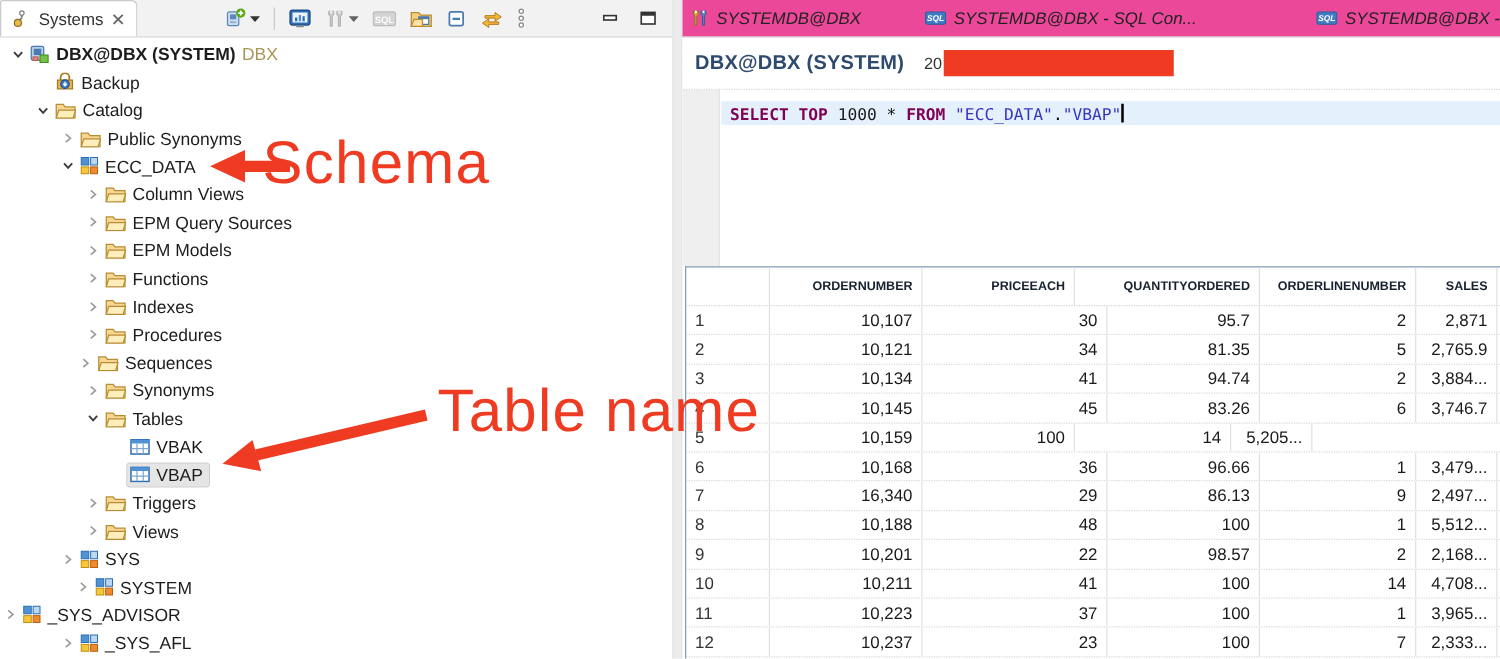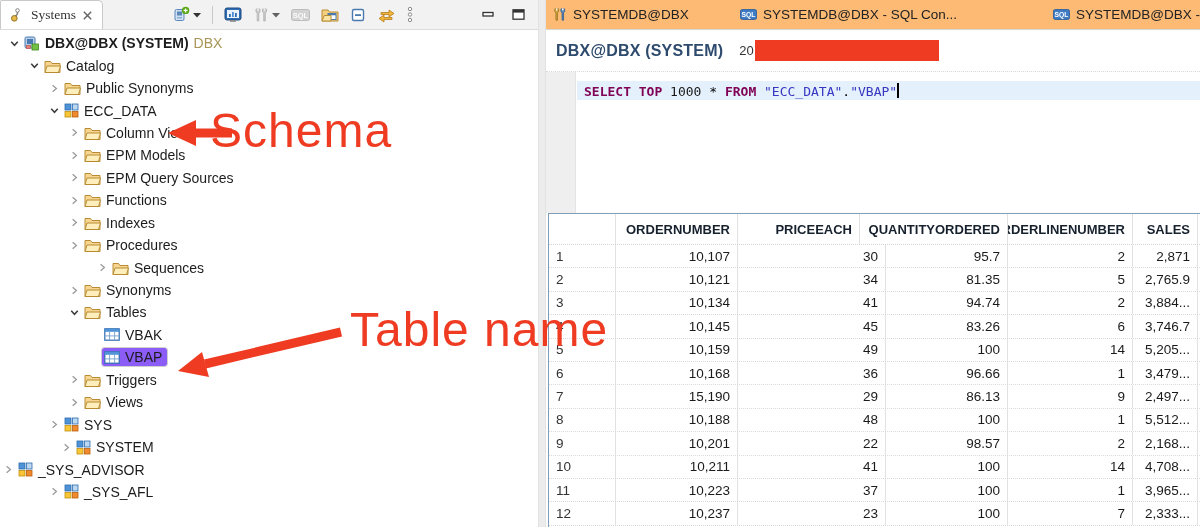--- a/index.html
+++ b/index.html
@@ -5,61 +5,61 @@
   * { box-sizing: border-box; }
   html,body { margin:0; padding:0; }
   body {
     width:1200px; height:527px; overflow:hidden; position:relative;
     font-family:"Liberation Sans", sans-serif; background:#fff;
   }
   
   #left { position:absolute; left:0; top:0; width:538px; height:527px; background:#fff; }
   .tabstrip { height:30px; background:#f2f2f2; border-bottom:1px solid #dcdcdc; display:flex; align-items:stretch; }
   .view-tab { display:flex; align-items:center; gap:6px; padding:0 9px; background:#fff;
-              border:1px solid #c9c9c9; border-bottom:none; border-radius:2px 5px 0 0;font-family:Liberation Serif, serif; }
+              border:1px solid #c9c9c9; border-bottom:none; border-radius:2px 5px 0 0; }
   .view-tab-label { font-size:13.5px; color:#333; }
   .toolbar { display:flex; align-items:center; gap:11px; margin-left:70px; }
   .tb-btn { display:inline-flex; align-items:center; gap:3px; cursor:default; }
   .tb-btn.disabled { opacity:.75; }
   .tb-sep { width:1px; height:18px; background:#c9c9c9; }
   .win-btns { margin-left:auto; display:flex; gap:17px; padding-right:13px; align-items:center; }
   .icn { display:inline-flex; align-items:center; }
   #tree { padding-top:2px; }
   .tree-row { height:22.45px; display:flex; align-items:center; font-size:14px; color:#1c1c1c; white-space:nowrap; }
   .chev { width:16px; height:15px; flex:none; display:inline-flex; align-items:center; justify-content:center; }
   .row-content { display:inline-flex; align-items:center; gap:5px; padding:1px 5px 1px 2px; border-radius:2px; }
-  .row-content.selected { background:#8b5cf6; outline:1px solid #cfcfcf; }
+  .row-content.selected { background:#e5e5e5; outline:1px solid #cfcfcf; }
   .tlabel.root { font-weight:600; }
   .suffix { color:#a89556; margin-left:5px; font-weight:400; }
   
   #sash { position:absolute; left:538px; top:0; width:8px; height:527px; background:#ececec;
           border-left:1px solid #e2e2e2; border-right:1px solid #e2e2e2; }
   
   #right { position:absolute; left:546px; top:0; width:654px; height:527px; background:#fff; }
-  .rtabs { position:absolute; left:0; top:0; width:654px; height:30px; background:#fdba74; border-bottom:1px solid #d6d6d6; }
+  .rtabs { position:absolute; left:0; top:0; width:654px; height:30px; background:#ec4899; border-bottom:1px solid #d6d6d6;font-style:italic; }
   .rtab { position:absolute; top:0; height:29px; display:flex; align-items:center; gap:6px;
           font-size:13.5px; color:#222; white-space:nowrap; }
   .rheader { position:absolute; left:0; top:30px; width:654px; height:42px; display:flex; align-items:center;
              padding-left:10px; border-bottom:1px dotted #d8d8d8; background:#fff; }
   .rtitle { font-size:16px; font-weight:bold; color:var(--navy); letter-spacing:.2px; }
   .partial { margin-left:16px; font-size:13px; color:#333; }
   .redaction { margin-left:1px; width:184px; height:21px; background:var(--red); }
   .editor { position:absolute; left:0; top:72px; width:654px; height:141px; background:#fff; }
   .ruler { position:absolute; left:0; top:0; width:30px; height:141px; background:#efefef; border-right:1px solid #e4e4e4; }
   .curline { position:absolute; left:31px; right:0; top:9px; height:19px; background:var(--hl); }
   .sql { position:absolute; left:38px; top:11px; font-family:"DejaVu Sans Mono", monospace; font-size:13px; white-space:pre; }
   .tok-kw { color:var(--kw); font-weight:bold; }
   .tok-num { color:#1a1a1a; }
   .tok-str { color:var(--str); }
   .tok-pl { color:#000; }
   .caret-bar { display:inline-block; width:2px; height:15px; background:#000; vertical-align:-2px; }
   
   .grid { position:absolute; left:2px; right:0; top:213px; bottom:0; background:#fff;
           border-top:1px solid var(--gridb); border-left:1px solid var(--gridb); overflow:hidden; }
-  .grid-header { display:flex; height:31px; align-items:center; font-size:13px; font-weight:600; color:#17212e;
+  .grid-header { display:flex; height:31px; align-items:center; font-size:10px; font-weight:600; color:#17212e;
                  border-bottom:1px dotted #d4d4d4; }
   .grid-row { display:flex; height:23.4px; align-items:center; font-size:13.5px; color:#1a1a1a;
               border-bottom:1px dotted #dadada; }
   .gc { padding:0 7px; text-align:right; border-right:1px solid #e2e2e2; overflow:hidden; white-space:nowrap; height:100%;
         display:flex; align-items:center; justify-content:flex-end; }
   .gc.c0 { justify-content:flex-start; color:#333; }
   
   .ann { position:absolute; color:var(--red); font-size:48px; letter-spacing:1px; z-index:40; pointer-events:none; }
   #annSchema { left:210px; top:103px; }
   #annTable  { left:350px; top:302px; }
@@ -208,20 +208,34 @@
               <rect x="1" y="1" width="10" height="11" rx="1.5" fill="#b7cfe8" stroke="#4a7ab0"></rect>
               <rect x="3" y="3" width="6" height="5" fill="#4a7ab0"></rect>
               <rect x="2.4" y="9.5" width="4" height="3" fill="#e8837a" stroke="#b5544c" stroke-width="0.7"></rect>
               <rect x="8" y="8" width="6.5" height="6" fill="#74c044" stroke="#3f8a1d" stroke-width="0.8"></rect>
             </svg>
           </span>
           <span class="tlabel root">DBX@DBX (SYSTEM)<span class="suffix">DBX</span></span>
         </span>
       </div>
       <div class="tree-row" style="padding-left:26px">
+        <span class="chev"></span>
+        <span class="row-content">
+          <span class="icn ">
+            <svg width="16" height="15" viewBox="0 0 16 15">
+              <path d="M2 6 h12 v7 H2 z" fill="#ecb64e" stroke="#a67a1e"></path>
+              <path d="M4.5 6 V4 a3.5 3.5 0 0 1 7 0 V6" fill="none" stroke="#a67a1e" stroke-width="1.4"></path>
+              <circle cx="8" cy="9.3" r="3.4" fill="#3f7cc4" stroke="#1d4f8c"></circle>
+              <path d="M8 7.3 v3 M6.6 9 L8 10.6 9.4 9" stroke="#fff" stroke-width="1.1" fill="none"></path>
+            </svg>
+          </span>
+          <span class="tlabel">Backup</span>
+        </span>
+      </div>
+      <div class="tree-row" style="padding-left:26px">
         <span class="chev">
           <svg width="13" height="13" viewBox="0 0 14 14">
             <path d="M3.5 5 L7 9 10.5 5" fill="none" stroke="#3b3b3b" stroke-width="1.6"></path>
           </svg>
         </span>
         <span class="row-content">
           <span class="icn ">
             <svg width="17" height="14" viewBox="0 0 17 14">
               <path d="M1 2.5 h5.5 l1.5 2 H16 v9 H1 z" fill="#f6d690" stroke="#b98c34"></path>
               <path d="M1 13.5 L3 7 h13.5 L14.5 13.5 z" fill="#fdeebc" stroke="#b98c34"></path>
@@ -286,52 +300,52 @@
             <path d="M5 3.5 L9 7 5 10.5" fill="none" stroke="#9a9a9a" stroke-width="1.4"></path>
           </svg>
         </span>
         <span class="row-content">
           <span class="icn ">
             <svg width="17" height="14" viewBox="0 0 17 14">
               <path d="M1 2.5 h5.5 l1.5 2 H16 v9 H1 z" fill="#f6d690" stroke="#b98c34"></path>
               <path d="M1 13.5 L3 7 h13.5 L14.5 13.5 z" fill="#fdeebc" stroke="#b98c34"></path>
             </svg>
           </span>
+          <span class="tlabel">EPM Query Sources</span>
+        </span>
+      </div>
+      <div class="tree-row" style="padding-left:66px">
+        <span class="chev">
+          <svg width="13" height="13" viewBox="0 0 14 14">
+            <path d="M5 3.5 L9 7 5 10.5" fill="none" stroke="#9a9a9a" stroke-width="1.4"></path>
+          </svg>
+        </span>
+        <span class="row-content">
+          <span class="icn ">
+            <svg width="17" height="14" viewBox="0 0 17 14">
+              <path d="M1 2.5 h5.5 l1.5 2 H16 v9 H1 z" fill="#f6d690" stroke="#b98c34"></path>
+              <path d="M1 13.5 L3 7 h13.5 L14.5 13.5 z" fill="#fdeebc" stroke="#b98c34"></path>
+            </svg>
+          </span>
           <span class="tlabel">EPM Models</span>
         </span>
       </div>
       <div class="tree-row" style="padding-left:66px">
         <span class="chev">
           <svg width="13" height="13" viewBox="0 0 14 14">
             <path d="M5 3.5 L9 7 5 10.5" fill="none" stroke="#9a9a9a" stroke-width="1.4"></path>
           </svg>
         </span>
         <span class="row-content">
           <span class="icn ">
             <svg width="17" height="14" viewBox="0 0 17 14">
               <path d="M1 2.5 h5.5 l1.5 2 H16 v9 H1 z" fill="#f6d690" stroke="#b98c34"></path>
               <path d="M1 13.5 L3 7 h13.5 L14.5 13.5 z" fill="#fdeebc" stroke="#b98c34"></path>
             </svg>
           </span>
-          <span class="tlabel">EPM Query Sources</span>
-        </span>
-      </div>
-      <div class="tree-row" style="padding-left:66px">
-        <span class="chev">
-          <svg width="13" height="13" viewBox="0 0 14 14">
-            <path d="M5 3.5 L9 7 5 10.5" fill="none" stroke="#9a9a9a" stroke-width="1.4"></path>
-          </svg>
-        </span>
-        <span class="row-content">
-          <span class="icn ">
-            <svg width="17" height="14" viewBox="0 0 17 14">
-              <path d="M1 2.5 h5.5 l1.5 2 H16 v9 H1 z" fill="#f6d690" stroke="#b98c34"></path>
-              <path d="M1 13.5 L3 7 h13.5 L14.5 13.5 z" fill="#fdeebc" stroke="#b98c34"></path>
-            </svg>
-          </span>
           <span class="tlabel">Functions</span>
         </span>
       </div>
       <div class="tree-row" style="padding-left:66px">
         <span class="chev">
           <svg width="13" height="13" viewBox="0 0 14 14">
             <path d="M5 3.5 L9 7 5 10.5" fill="none" stroke="#9a9a9a" stroke-width="1.4"></path>
           </svg>
         </span>
         <span class="row-content">
@@ -353,21 +367,21 @@
         <span class="row-content">
           <span class="icn ">
             <svg width="17" height="14" viewBox="0 0 17 14">
               <path d="M1 2.5 h5.5 l1.5 2 H16 v9 H1 z" fill="#f6d690" stroke="#b98c34"></path>
               <path d="M1 13.5 L3 7 h13.5 L14.5 13.5 z" fill="#fdeebc" stroke="#b98c34"></path>
             </svg>
           </span>
           <span class="tlabel">Procedures</span>
         </span>
       </div>
-      <div class="tree-row" style="padding-left:94px">
+      <div class="tree-row" style="padding-left:60px">
         <span class="chev">
           <svg width="13" height="13" viewBox="0 0 14 14">
             <path d="M5 3.5 L9 7 5 10.5" fill="none" stroke="#9a9a9a" stroke-width="1.4"></path>
           </svg>
         </span>
         <span class="row-content">
           <span class="icn ">
             <svg width="17" height="14" viewBox="0 0 17 14">
               <path d="M1 2.5 h5.5 l1.5 2 H16 v9 H1 z" fill="#f6d690" stroke="#b98c34"></path>
               <path d="M1 13.5 L3 7 h13.5 L14.5 13.5 z" fill="#fdeebc" stroke="#b98c34"></path>
@@ -622,36 +636,35 @@
         <div class="gc c0" style="width:67px">4</div>
         <div class="gc" style="width:122px">10,145</div>
         <div class="gc" style="width:148px">45</div>
         <div class="gc" style="width:122px">83.26</div>
         <div class="gc" style="width:125px">6</div>
         <div class="gc" style="width:65px">3,746.7</div>
       </div>
       <div class="grid-row">
         <div class="gc c0" style="width:67px">5</div>
         <div class="gc" style="width:122px">10,159</div>
-        <div class="gc" style="width:148px">49</div>
         <div class="gc" style="width:122px">100</div>
         <div class="gc" style="width:125px">14</div>
         <div class="gc" style="width:65px">5,205...</div>
       </div>
       <div class="grid-row">
         <div class="gc c0" style="width:67px">6</div>
         <div class="gc" style="width:122px">10,168</div>
         <div class="gc" style="width:148px">36</div>
         <div class="gc" style="width:122px">96.66</div>
         <div class="gc" style="width:125px">1</div>
         <div class="gc" style="width:65px">3,479...</div>
       </div>
       <div class="grid-row">
         <div class="gc c0" style="width:67px">7</div>
-        <div class="gc" style="width:122px">15,190</div>
+        <div class="gc" style="width:122px">16,340</div>
         <div class="gc" style="width:148px">29</div>
         <div class="gc" style="width:122px">86.13</div>
         <div class="gc" style="width:125px">9</div>
         <div class="gc" style="width:65px">2,497...</div>
       </div>
       <div class="grid-row">
         <div class="gc c0" style="width:67px">8</div>
         <div class="gc" style="width:122px">10,188</div>
         <div class="gc" style="width:148px">48</div>
         <div class="gc" style="width:122px">100</div>

